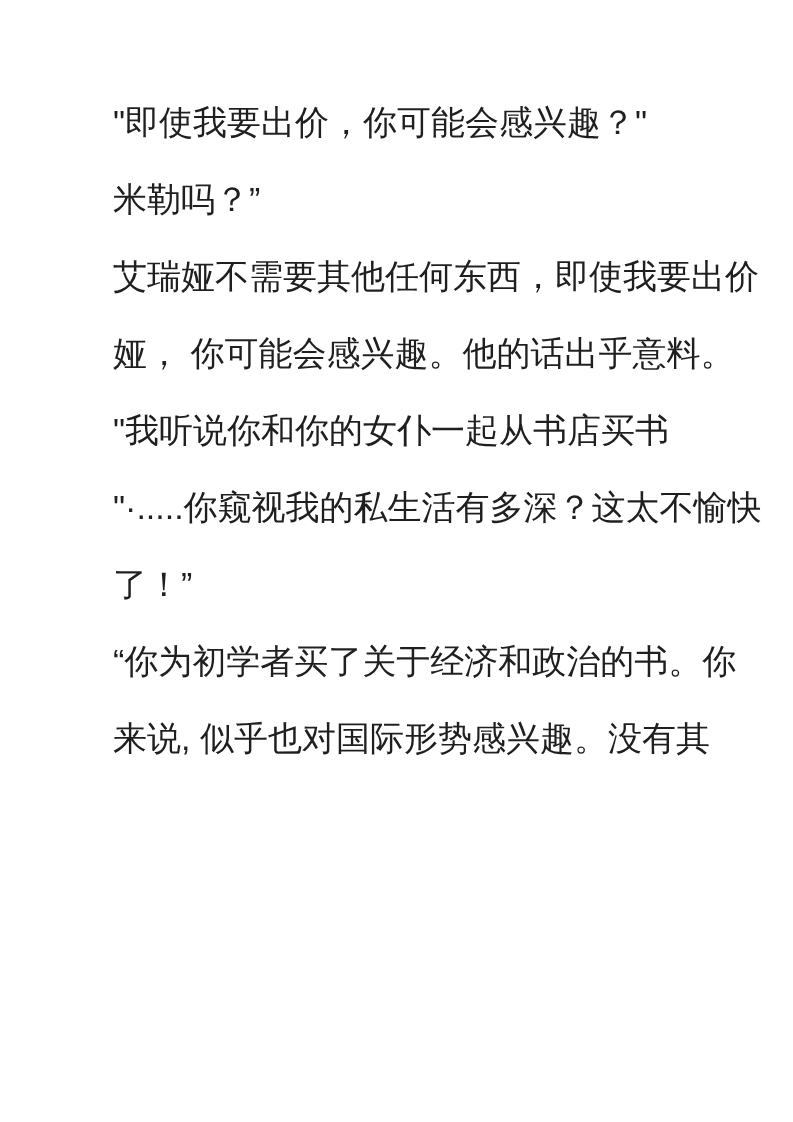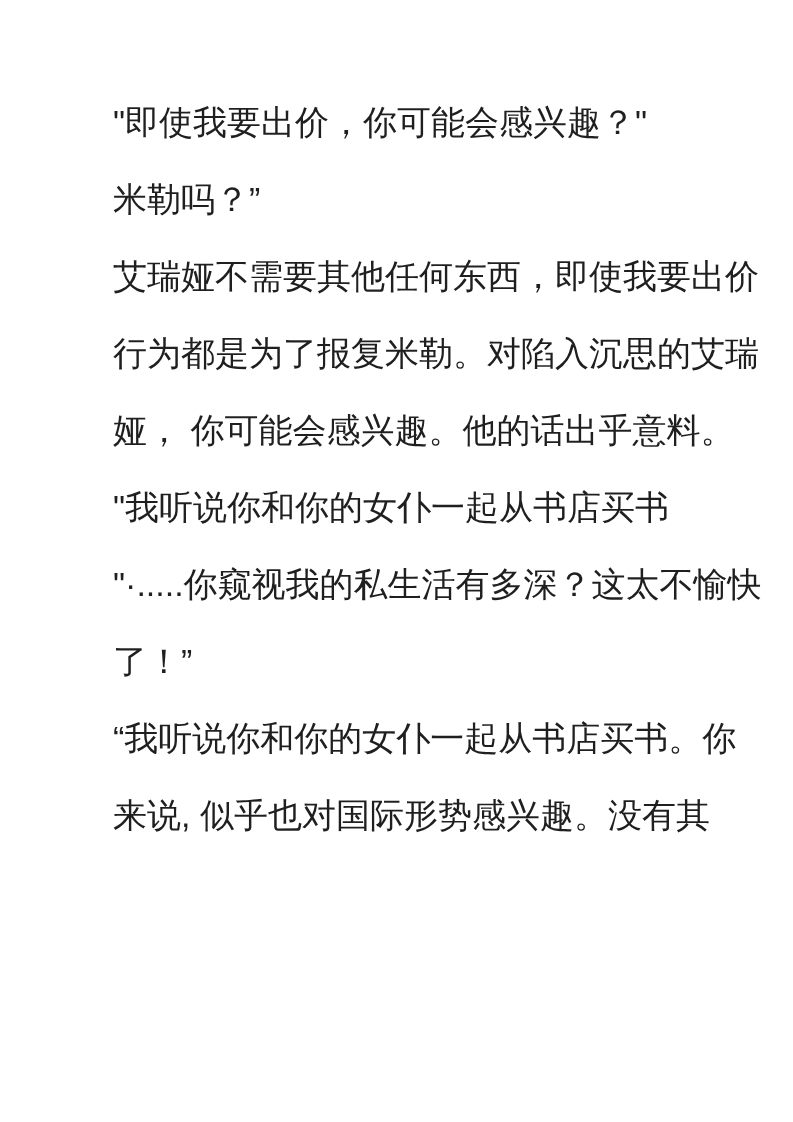--- a/index.html
+++ b/index.html
@@ -31,20 +31,19 @@
     letter-spacing: 0;
   }
 </style>
 </head>
 <body>
 
 <div class="page">
   <p class="line">"即使我要出价，你可能会感兴趣？"</p>
   <p class="line">米勒吗？”</p>
   <p class="line">艾瑞娅不需要其他任何东西，即使我要出价</p>
-  <p class="line">行为都是为了报复米勒。对陷入沉思的艾瑞</p>
   <p class="line">娅， 你可能会感兴趣。他的话出乎意料。</p>
   <p class="line">"我听说你和你的女仆一起从书店买书</p>
   <p class="line">"·.....你窥视我的私生活有多深？这太不愉快</p>
   <p class="line">了！”</p>
-  <p class="line">“我听说你和你的女仆一起从书店买书。你</p>
+  <p class="line">“你为初学者买了关于经济和政治的书。你</p>
   <p class="line">来说, 似乎也对国际形势感兴趣。没有其</p>
 </div>
 
 </body></html>

